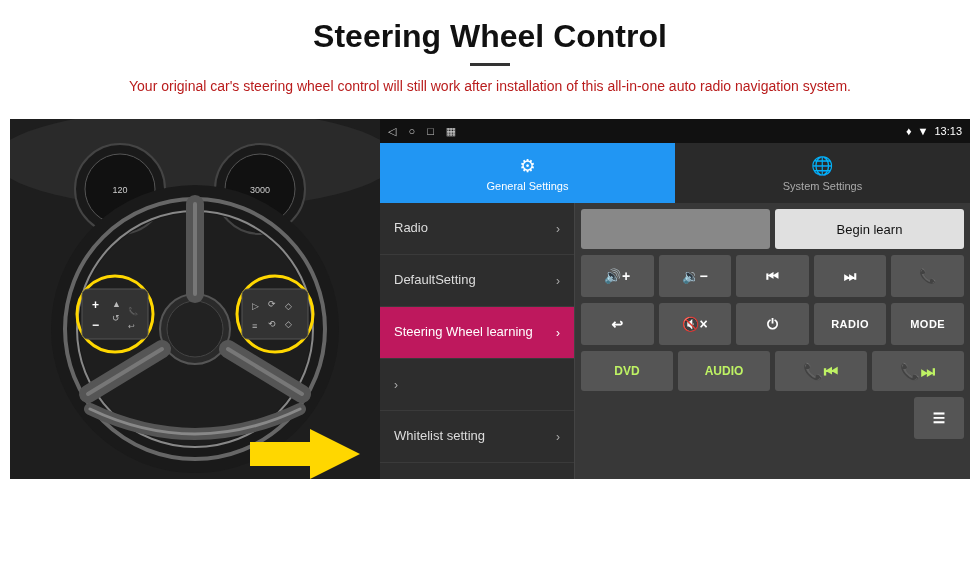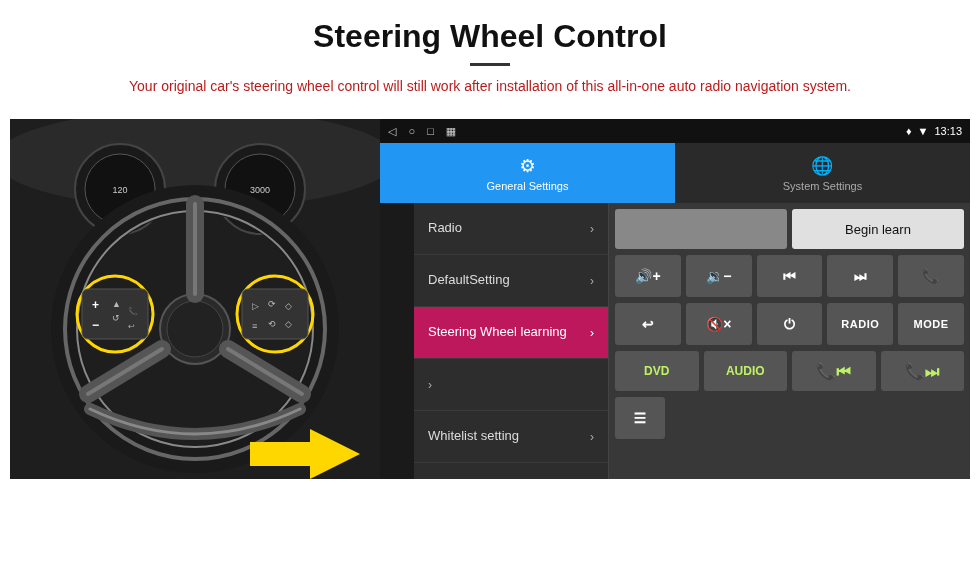--- a/index.html
+++ b/index.html
@@ -130,21 +130,20 @@
 
     .tab-icon {
       font-size: 18px;
     }
 
     
     .main-content {
       display: flex;
       flex: 1;
       background: #2d2d2d;
-      margin-left: 34px;
     }
 
     
     .menu-list {
       width: 195px;
       background: #2d2d2d;
       display: flex;
       flex-direction: column;
       border-right: 1px solid #444;
     }
@@ -187,20 +186,21 @@
       display: flex;
       flex-direction: column;
       padding: 6px;
       gap: 6px;
     }
 
     .controls-row {
       display: flex;
       gap: 5px;
       align-items: center;
+      justify-content: flex-end;
     }
 
     .begin-learn-area {
       display: flex;
       width: 100%;
       gap: 5px;
     }
 
     .blank-input {
       flex: 1;

